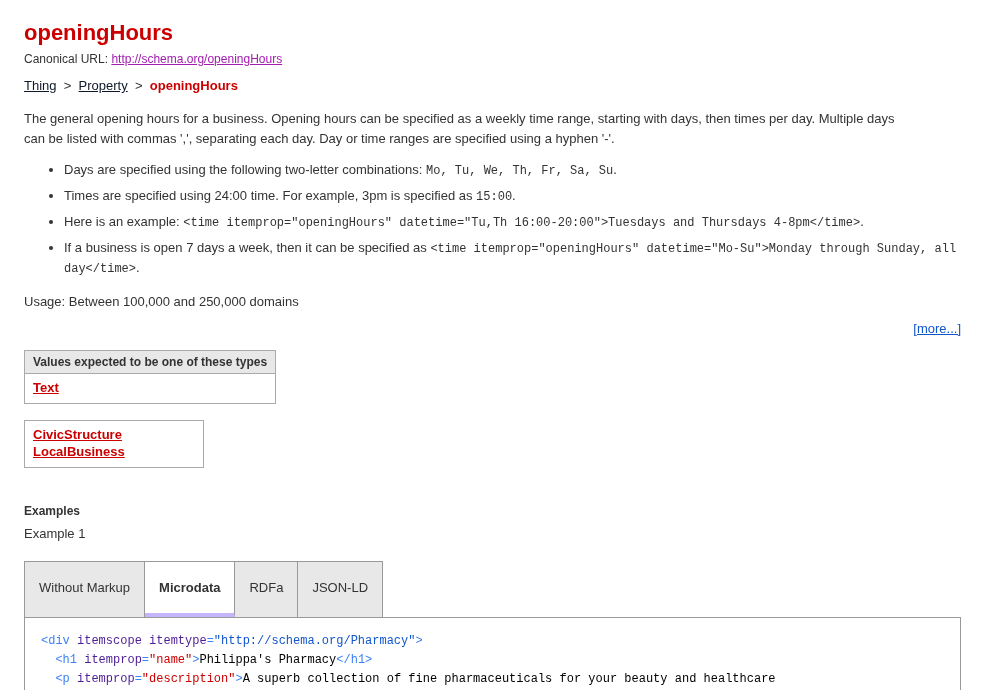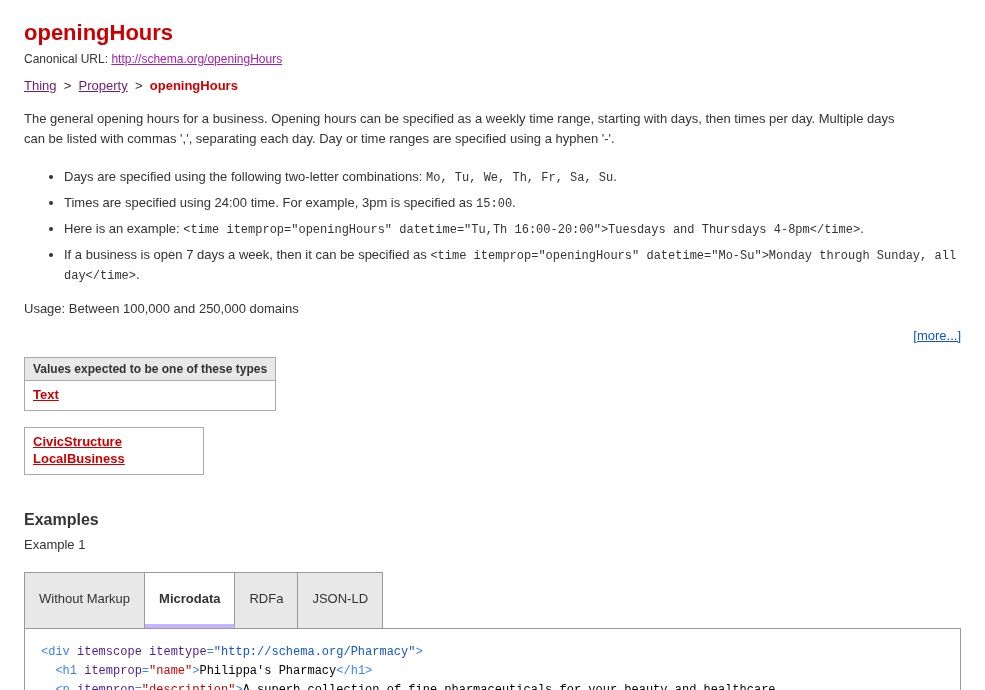--- a/index.html
+++ b/index.html
@@ -29,31 +29,31 @@
     }
     .canonical-url a {
       color: #a21caf;
       text-decoration: underline;
     }
     .breadcrumb {
       font-size: 13px;
       margin-bottom: 16px;
     }
     .breadcrumb a {
-      color: #701a75;
+      color: #0f172a;
       text-decoration: underline;
     }
     .breadcrumb span {
       color: #c00;
       font-weight: bold;
     }
     .description {
       font-size: 13px;
       line-height: 1.5;
-      margin-bottom: 19px;
+      margin-bottom: 12px;
       max-width: 880px;
     }
     .bullet-list {
       margin-left: 40px;
       margin-bottom: 16px;
     }
     .bullet-list li {
       margin-bottom: 6px;
       font-size: 13px;
       line-height: 1.5;
@@ -97,21 +97,21 @@
       color: #c00;
       text-decoration: underline;
       font-size: 13px;
       display: block;
       margin-bottom: 2px;
     }
     .examples-section {
       margin-top: 20px;
     }
     .examples-heading {
-      font-size: 16px;
+      font-size: 12px;
       font-weight: bold;
       margin-bottom: 8px;
     }
     .example-label {
       font-size: 13px;
       margin-bottom: 20px;
     }
     .tabs-bar {
       display: flex;
       border: 1px solid #999;

